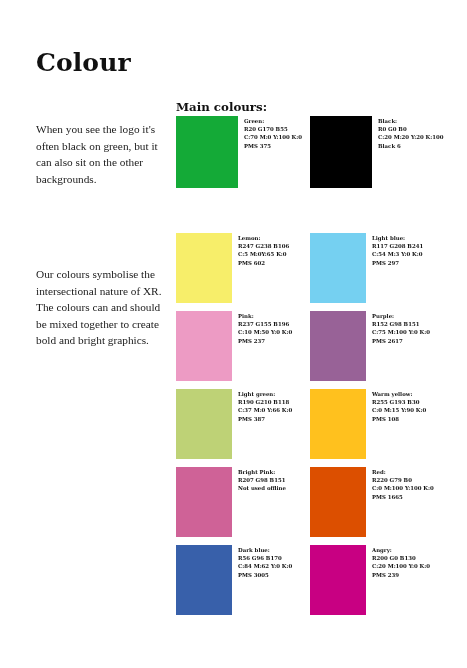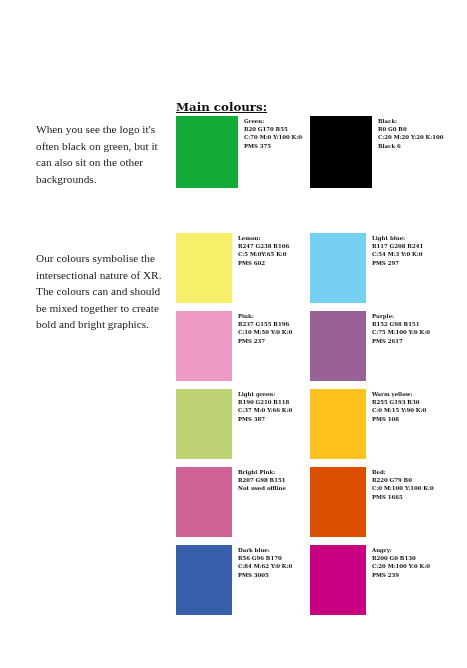--- a/index.html
+++ b/index.html
@@ -37,32 +37,32 @@
   .left-para {
     position: absolute;
     left: 36px;
     width: 132px;
     font-family: "Liberation Serif", serif;
     font-size: 11.3px;
     line-height: 16.4px;
     color: #1b1b1b;
   }
   .left-para.p1 { top: 110px; }
-  .left-para.p2 { top: 239px; }
+  .left-para.p2 { top: 255px; }
 
   
   .section-heading {
     position: absolute;
     left: 176px;
     font-family: "DejaVu Serif", serif;
     font-weight: 700;
     font-size: 11.8px;
     color: #111111;
   }
-  .section-heading.main { top: 90px; text-decoration: underline; }
+  .section-heading.main { top: 90px; }
   .section-heading.bright { top: 207px; }
 
   
   .swatch-area {
     position: absolute;
     left: 176px;
     width: 268px;
   }
   .swatch-area.main-area { top: 116px; }
   .swatch-area.bright-area { top: 233px; }
@@ -100,20 +100,21 @@
     padding-top: 1px;
     white-space: nowrap;
   }
   .swatch-info .line { display: block; }
 </style>
 </head>
 <body>
 
 <div class="page">
 
+  <h1 class="page-title">Colour</h1>
 
   <p class="left-para p1">When you see the logo it's often black on green, but it can also sit on the other backgrounds.</p>
   <p class="left-para p2">Our colours symbolise the intersectional nature of XR. The colours can and should be mixed together to create bold and bright graphics.</p>
 
   <h2 class="section-heading main">Main colours:</h2>
 
   <div class="swatch-area main-area">
     <div class="swatch-row">
       <div class="swatch-cell">
         <div class="swatch-chip" style="background: rgb(20, 170, 55);"></div>

